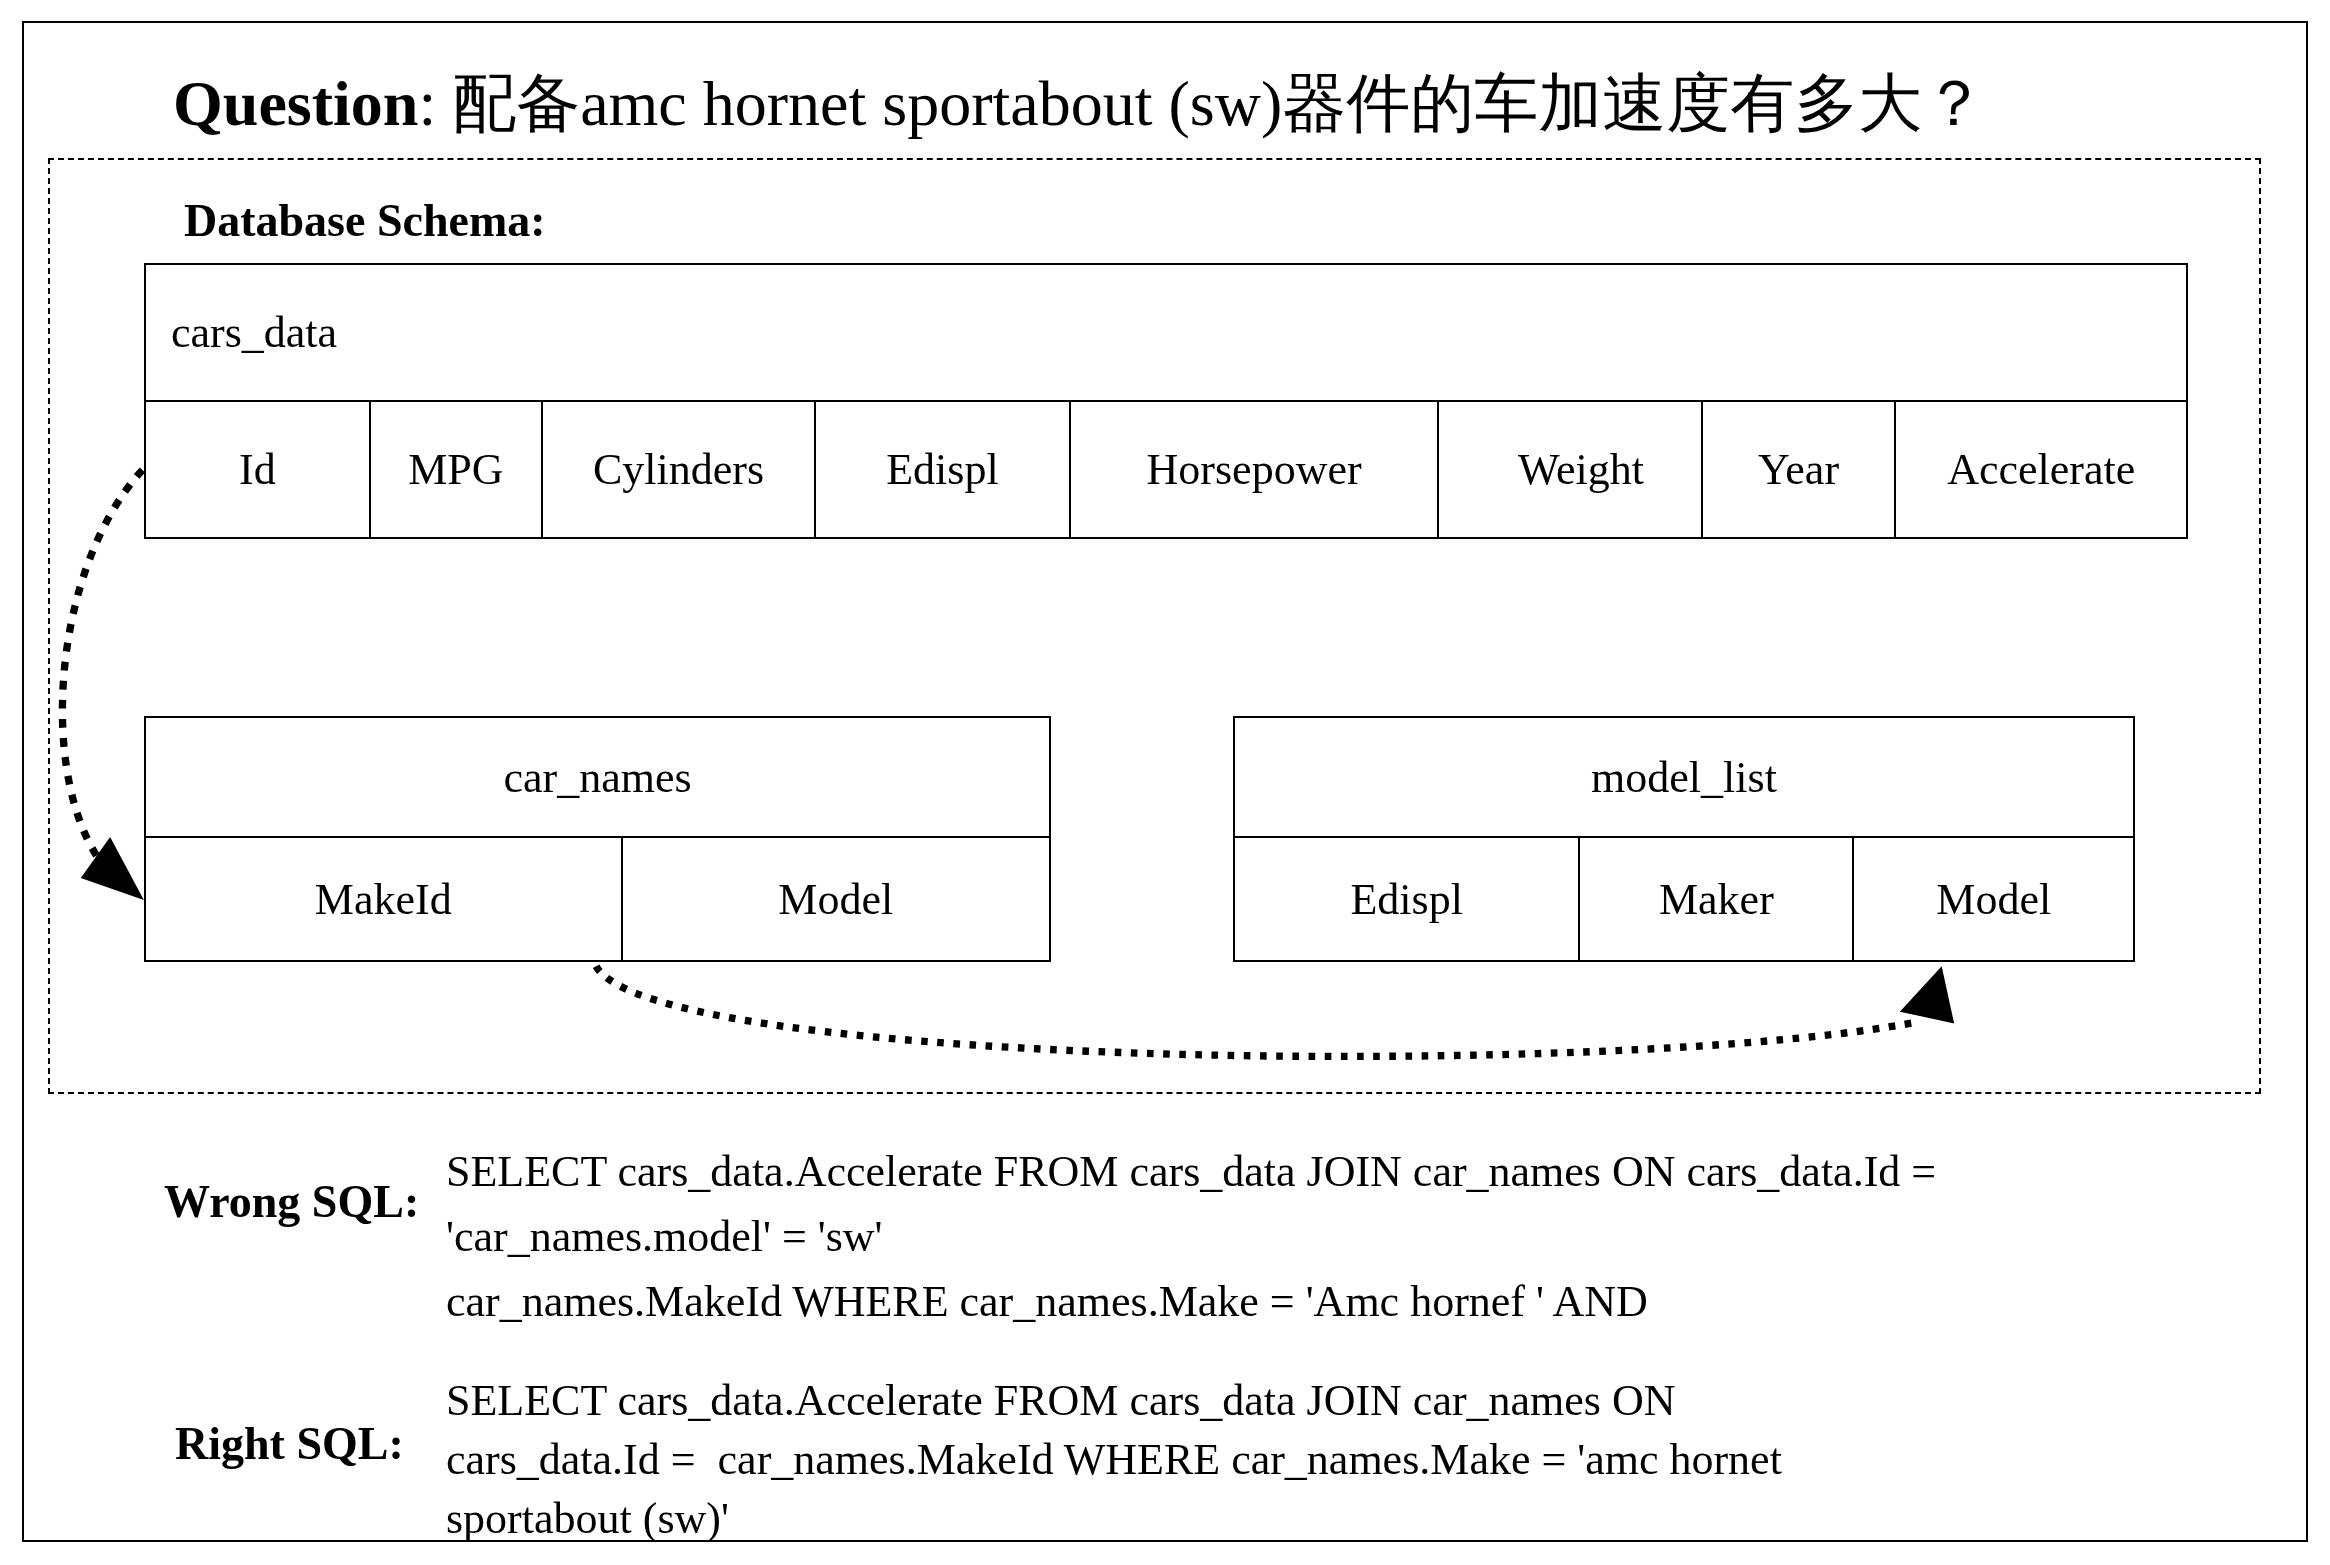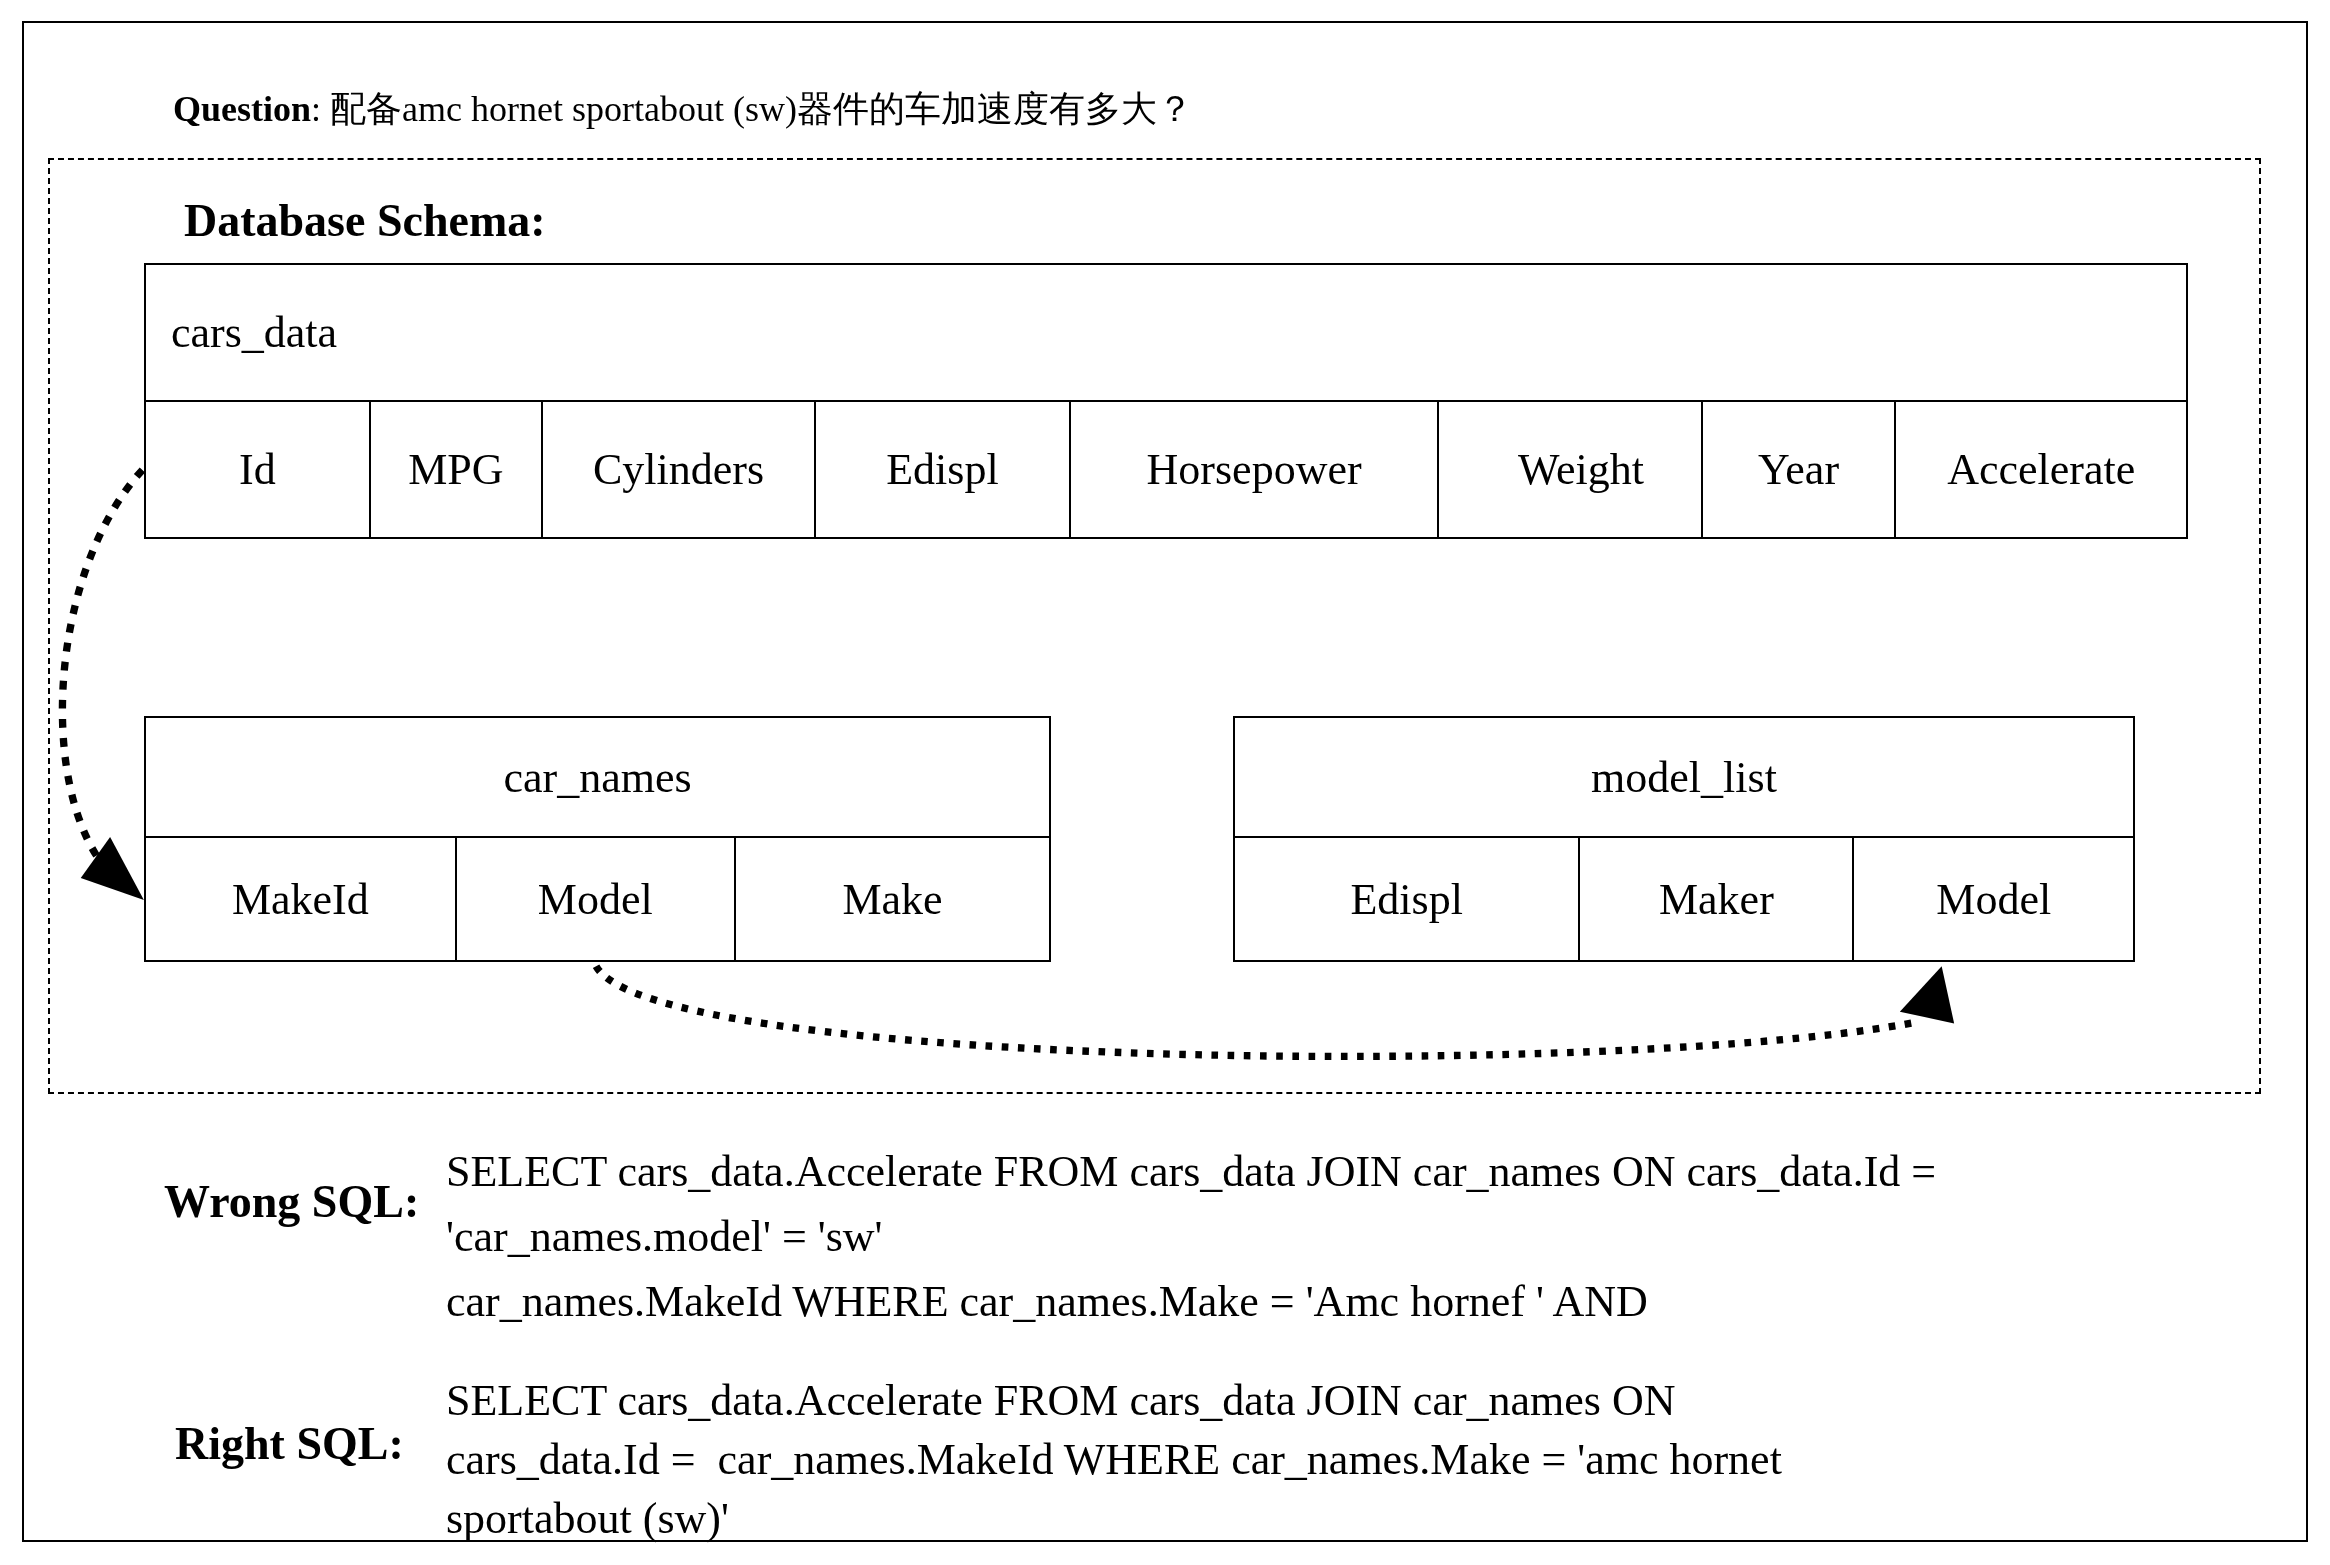--- a/index.html
+++ b/index.html
@@ -1,21 +1,21 @@
 <!DOCTYPE html>
 <html style="font-size:11.7px"><head>
 <meta charset="utf-8">
 <style>
   html,body{margin:0;padding:0;background:#ffffff;}
   .page{
     position:relative;width:2330px;height:1566px;background:#ffffff;overflow:hidden;
     font-family:"Liberation Serif","DejaVu Serif",serif;color:#000;
   }
   .outer-border{position:absolute;left:22px;top:20.6px;width:2282px;height:1517px;border:2.9px solid #000;}
-  .question-line{position:absolute;left:173px;top:80px;width:2056px;font-size:36px;line-height:59px;white-space:pre;}
+  .question-line{position:absolute;left:173px;top:74px;width:2056px;font-size:64px;line-height:59px;white-space:pre;}
   .q-label{font-weight:bold;}
   .dashed-panel{position:absolute;left:48px;top:158px;width:2209px;height:932px;border:2.9px dashed #000;}
   .schema-title{position:absolute;left:184px;top:195px;font-size:46px;font-weight:bold;line-height:51px;}
   .tbl{position:absolute;border:2.2px solid #000;background:#fff;box-sizing:border-box;}
   .tbl-title{display:flex;align-items:center;border-bottom:2.9px solid #000;font-size:44px;box-sizing:border-box;}
   .tbl-title.left-align{justify-content:flex-start;padding-left:25px;}
   .tbl-title.center-align{justify-content:center;}
   .tbl-cols{display:flex;flex-direction:row;align-items:stretch;}
   .cell{display:flex;align-items:center;justify-content:center;font-size:44px;box-sizing:border-box;}
   .cell + .cell{border-left:2.2px solid #000;}
@@ -62,21 +62,20 @@
       <div class="cell" style="flex:267 0 0;">Year</div>
       <div class="cell" style="flex:403 0 0;">Accelerate</div>
     </div>
   </div>
 
   <div class="tbl small-tbl" id="car-names">
     <div class="tbl-title center-align">car_names</div>
     <div class="tbl-cols">
       <div class="cell" style="flex:424 0 0;">MakeId</div>
       <div class="cell" style="flex:381 0 0;">Model</div>
-      <div class="cell" style="flex:430 0 0;">Make</div>
     </div>
   </div>
 
   <div class="tbl small-tbl" id="model-list">
     <div class="tbl-title center-align">model_list</div>
     <div class="tbl-cols">
       <div class="cell" style="flex:472 0 0;">Edispl</div>
       <div class="cell" style="flex:374 0 0;">Maker</div>
       <div class="cell" style="flex:383 0 0;">Model</div>
     </div>

